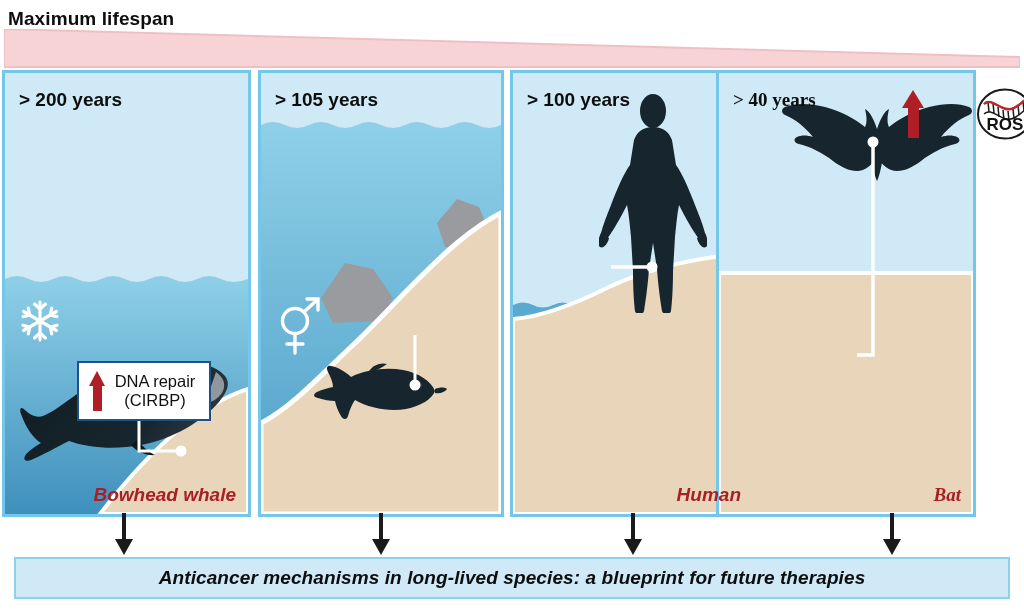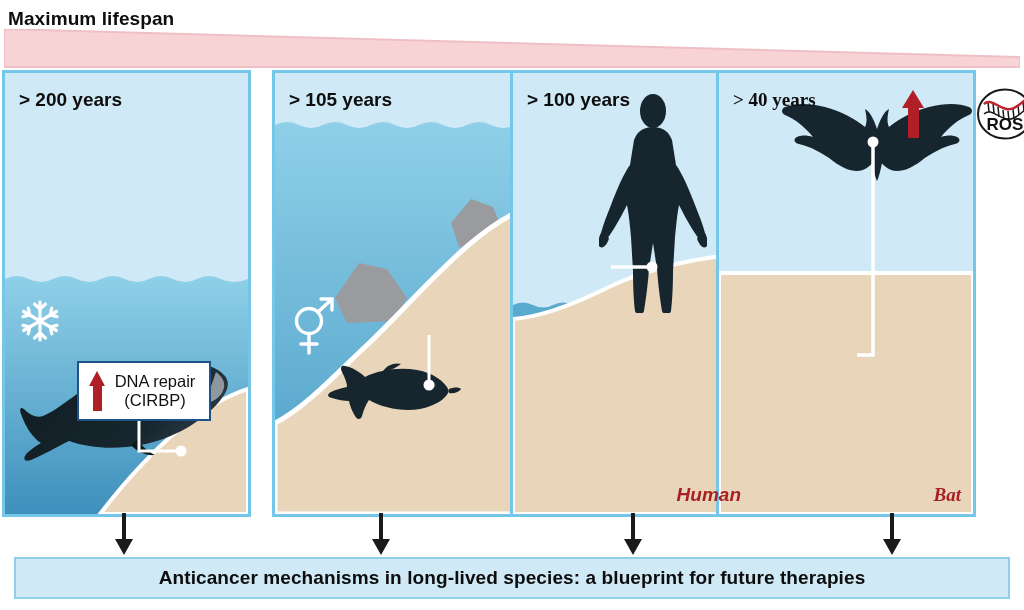--- a/index.html
+++ b/index.html
@@ -20,21 +20,21 @@
   #taper{position:absolute;left:4px;top:29px;width:1016px;height:40px;}
 
   
   #panels{position:absolute;left:0;top:70px;width:1024px;height:447px;}
   .panel{
     position:absolute;top:0;height:447px;
     border:3px solid #74c7e8;background:#f9a8d4;
     box-sizing:border-box;overflow:hidden;
   }
   .p1{left:2px;width:249px;}
-  .p2{left:272px;width:246px;}
+  .p2{left:258px;width:246px;}
   .p3{left:510px;width:246px;}
   .p4{left:716px;width:260px;font-family:Liberation Serif, serif;}
 
   .years{
     position:absolute;left:14px;top:16px;
     font-size:19px;font-weight:bold;color:#0d0d0d;z-index:14;
     white-space:nowrap;
   }
 
   .scene{position:absolute;left:0;top:0;width:100%;height:100%;}
@@ -81,21 +81,21 @@
   .sceneicon{position:absolute;z-index:13;}
 
   
   #connectors{position:absolute;left:0;top:513px;width:1024px;height:45px;}
 
   
   #banner{
     position:absolute;left:14px;top:557px;width:996px;height:42px;
     background:#cfe9f7;border:2px solid #8ecfe9;box-sizing:border-box;
     display:flex;align-items:center;justify-content:center;
-    font-size:19px;font-weight:bold;color:#0d0d0d;letter-spacing:.1px;
+    font-size:19px;font-weight:bold;color:#0d0d0d;letter-spacing:.1px;font-style:italic;
   }
 </style>
 </head>
 <body>
 
 <div id="title">Maximum lifespan</div>
 
 <div id="taper">
   <svg viewBox="0 0 1016 40" preserveAspectRatio="none" aria-hidden="true">
     <polygon points="0,0 1016,28 1016,38 0,38" fill="#f7d3d6" stroke="#eec0c5" stroke-width="2"></polygon>
@@ -176,20 +176,21 @@
           <span class="head"></span>
             <span class="stem"></span>
         </span>
         <span class="ctext">
           <span>DNA repair</span><br>
           <span>(CIRBP)</span>
         </span>
       </div>
     </div>
 
+    <div class="species">Bowhead whale</div>
   </div>
 
   <div class="panel p2">
     <div class="scene">
       <svg viewBox="0 0 240 441" preserveAspectRatio="none" aria-hidden="true">
         <defs>
           <linearGradient id="w2" x1="0" y1="0" x2="0" y2="1">
             <stop offset="0" stop-color="#8fd0e8"></stop>
             <stop offset="1" stop-color="#4d9ec7"></stop>
           </linearGradient>

